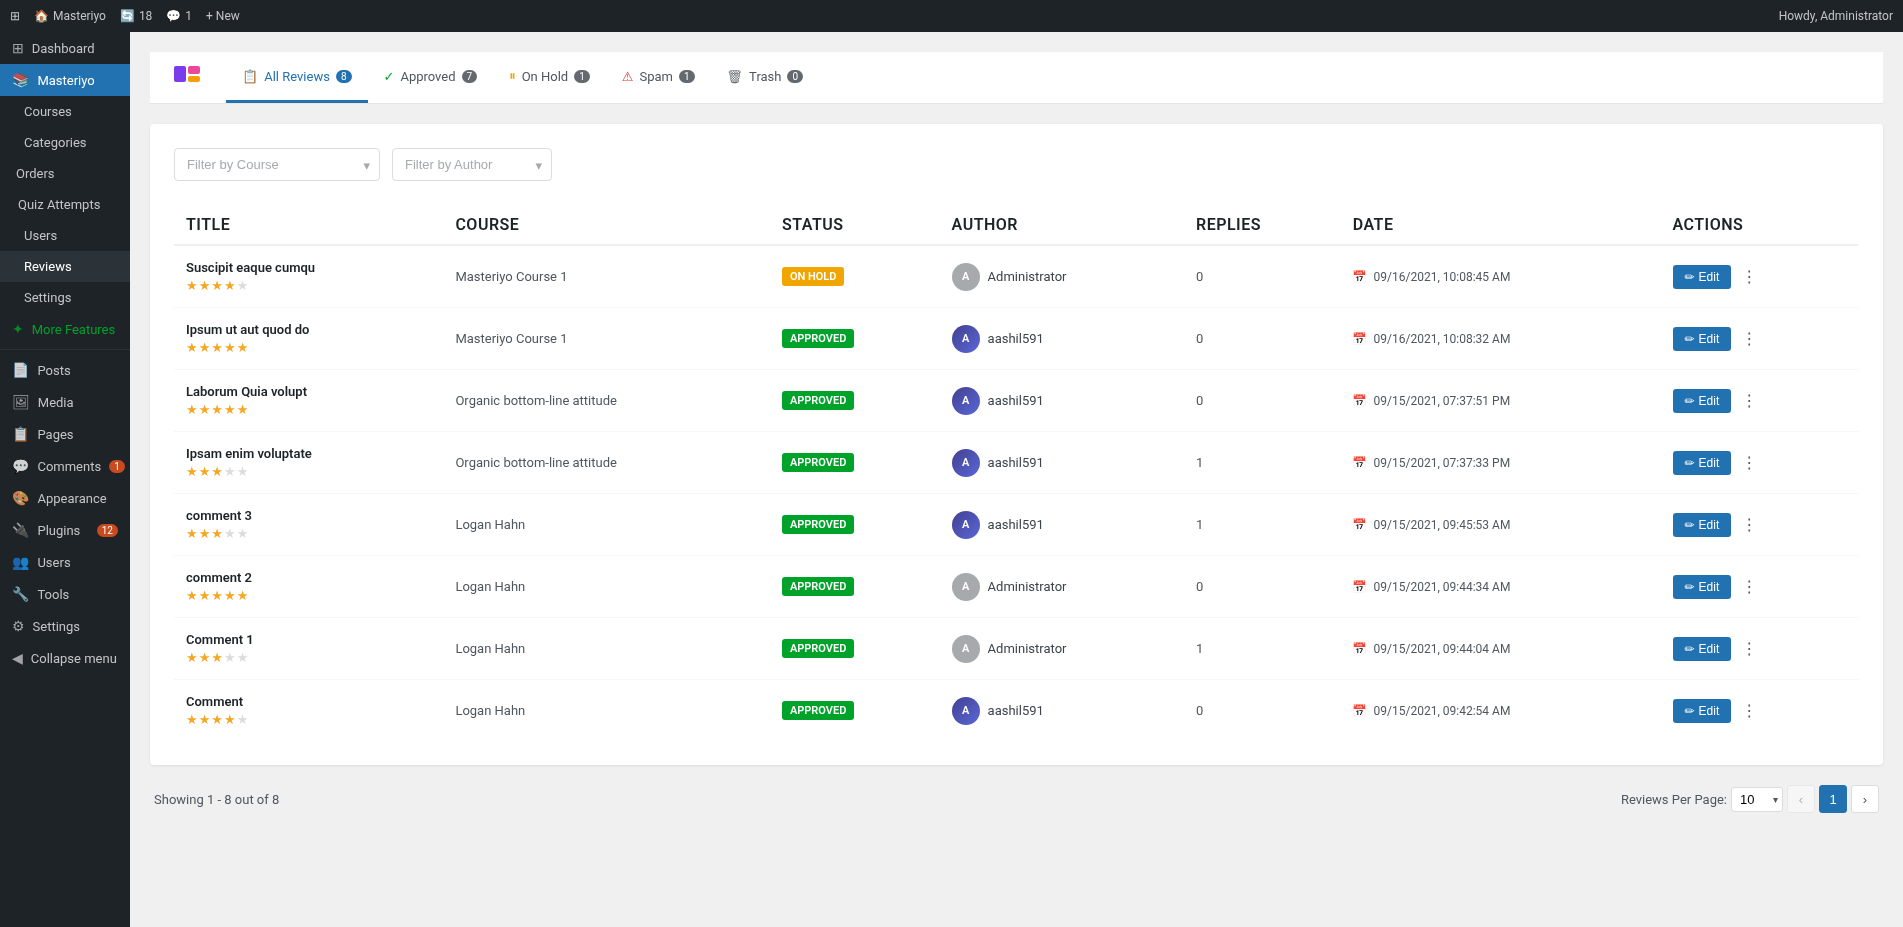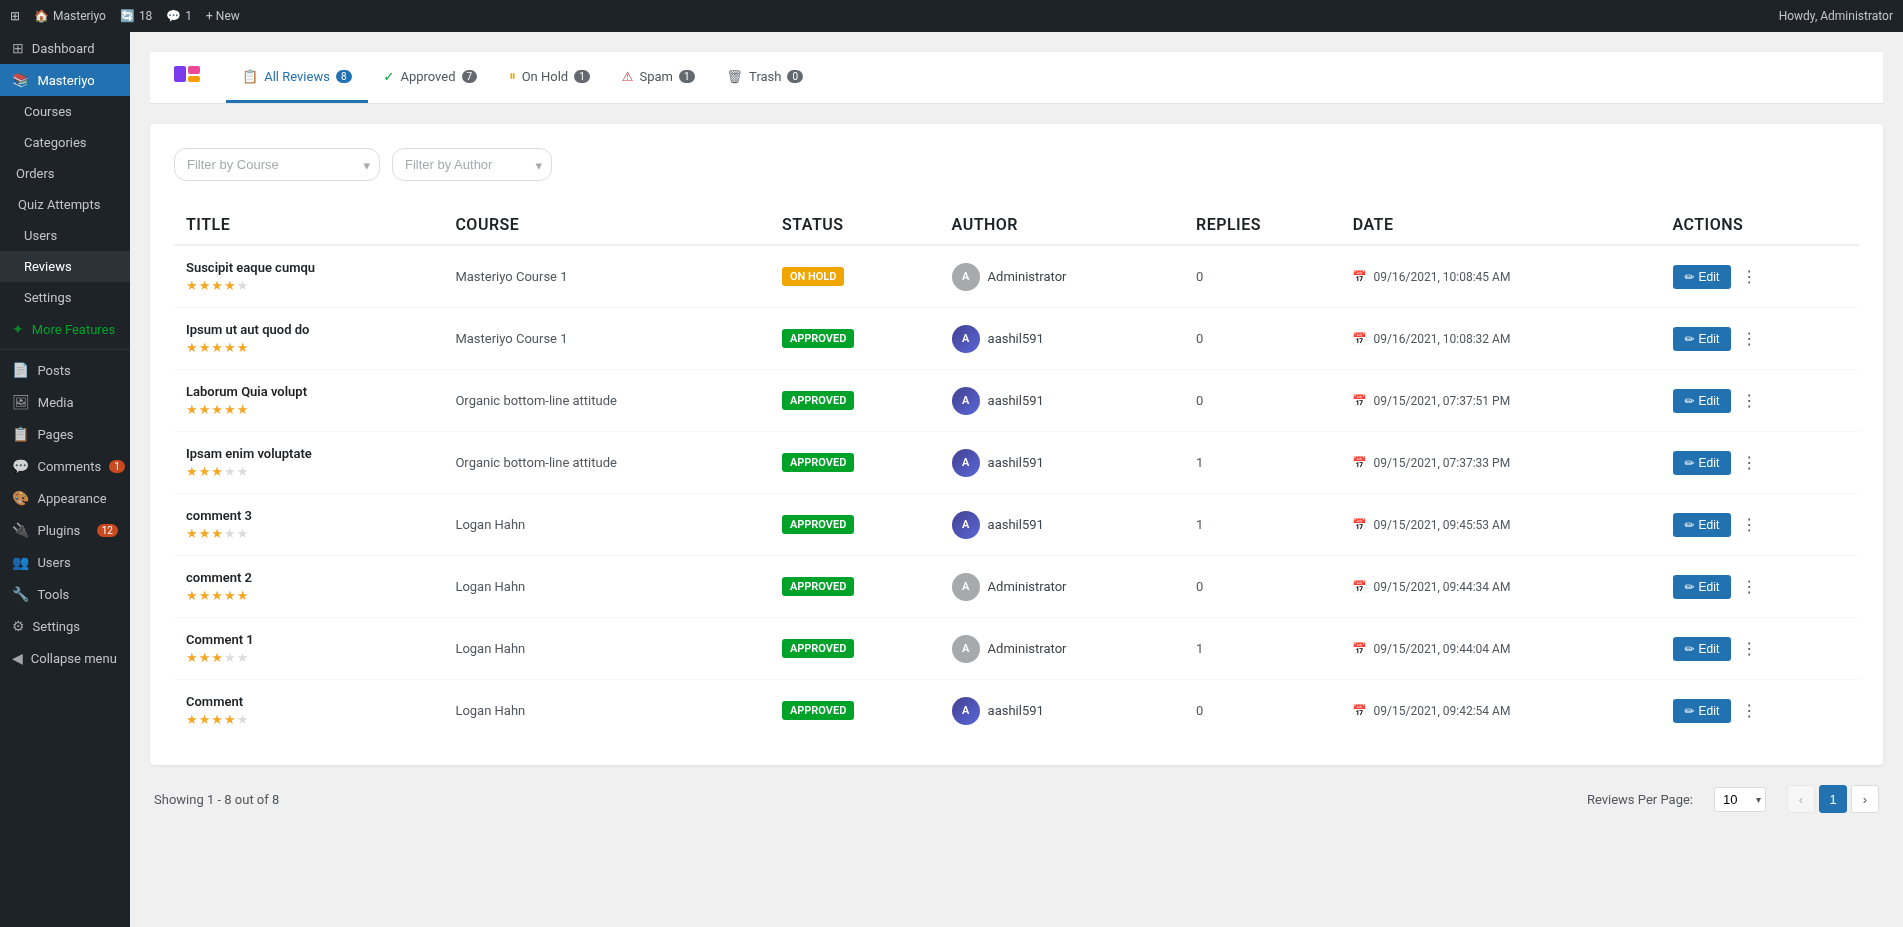--- a/index.html
+++ b/index.html
@@ -134,21 +134,21 @@
       padding: 8px 12px;
       border: 1px solid #dcdcde;
       border-radius: 4px;
       font-size: 13px;
       color: #50575e;
       outline: none;
     }
     .select-filter {
       padding: 8px 32px 8px 12px;
       border: 1px solid #dcdcde;
-      border-radius: 12px;
+      border-radius: 4px;
       font-size: 13px;
       color: #a7aaad;
       background: #fff;
       appearance: none;
       cursor: pointer;
       min-width: 160px;
       outline: none;
       position: relative;
     }
     .select-wrapper {
@@ -244,21 +244,21 @@
 
     
     .pagination-row {
       display: flex;
       align-items: center;
       justify-content: space-between;
       margin-top: 20px;
       padding: 0 4px;
     }
     .showing-text { color: #50575e; font-size: 13px; }
-    .pagination-right { display: flex; align-items: center; gap: 21px; margin-left: 13px; }
+    .pagination-right { display: flex; align-items: center; gap: 4px; margin-left: 13px; }
     .per-page-label { color: #50575e; font-size: 13px; }
     .per-page-select {
       padding: 4px 20px 4px 8px;
       border: 1px solid #dcdcde;
       border-radius: 3px;
       font-size: 13px;
       appearance: none;
       background: #fff;
       cursor: pointer;
     }

